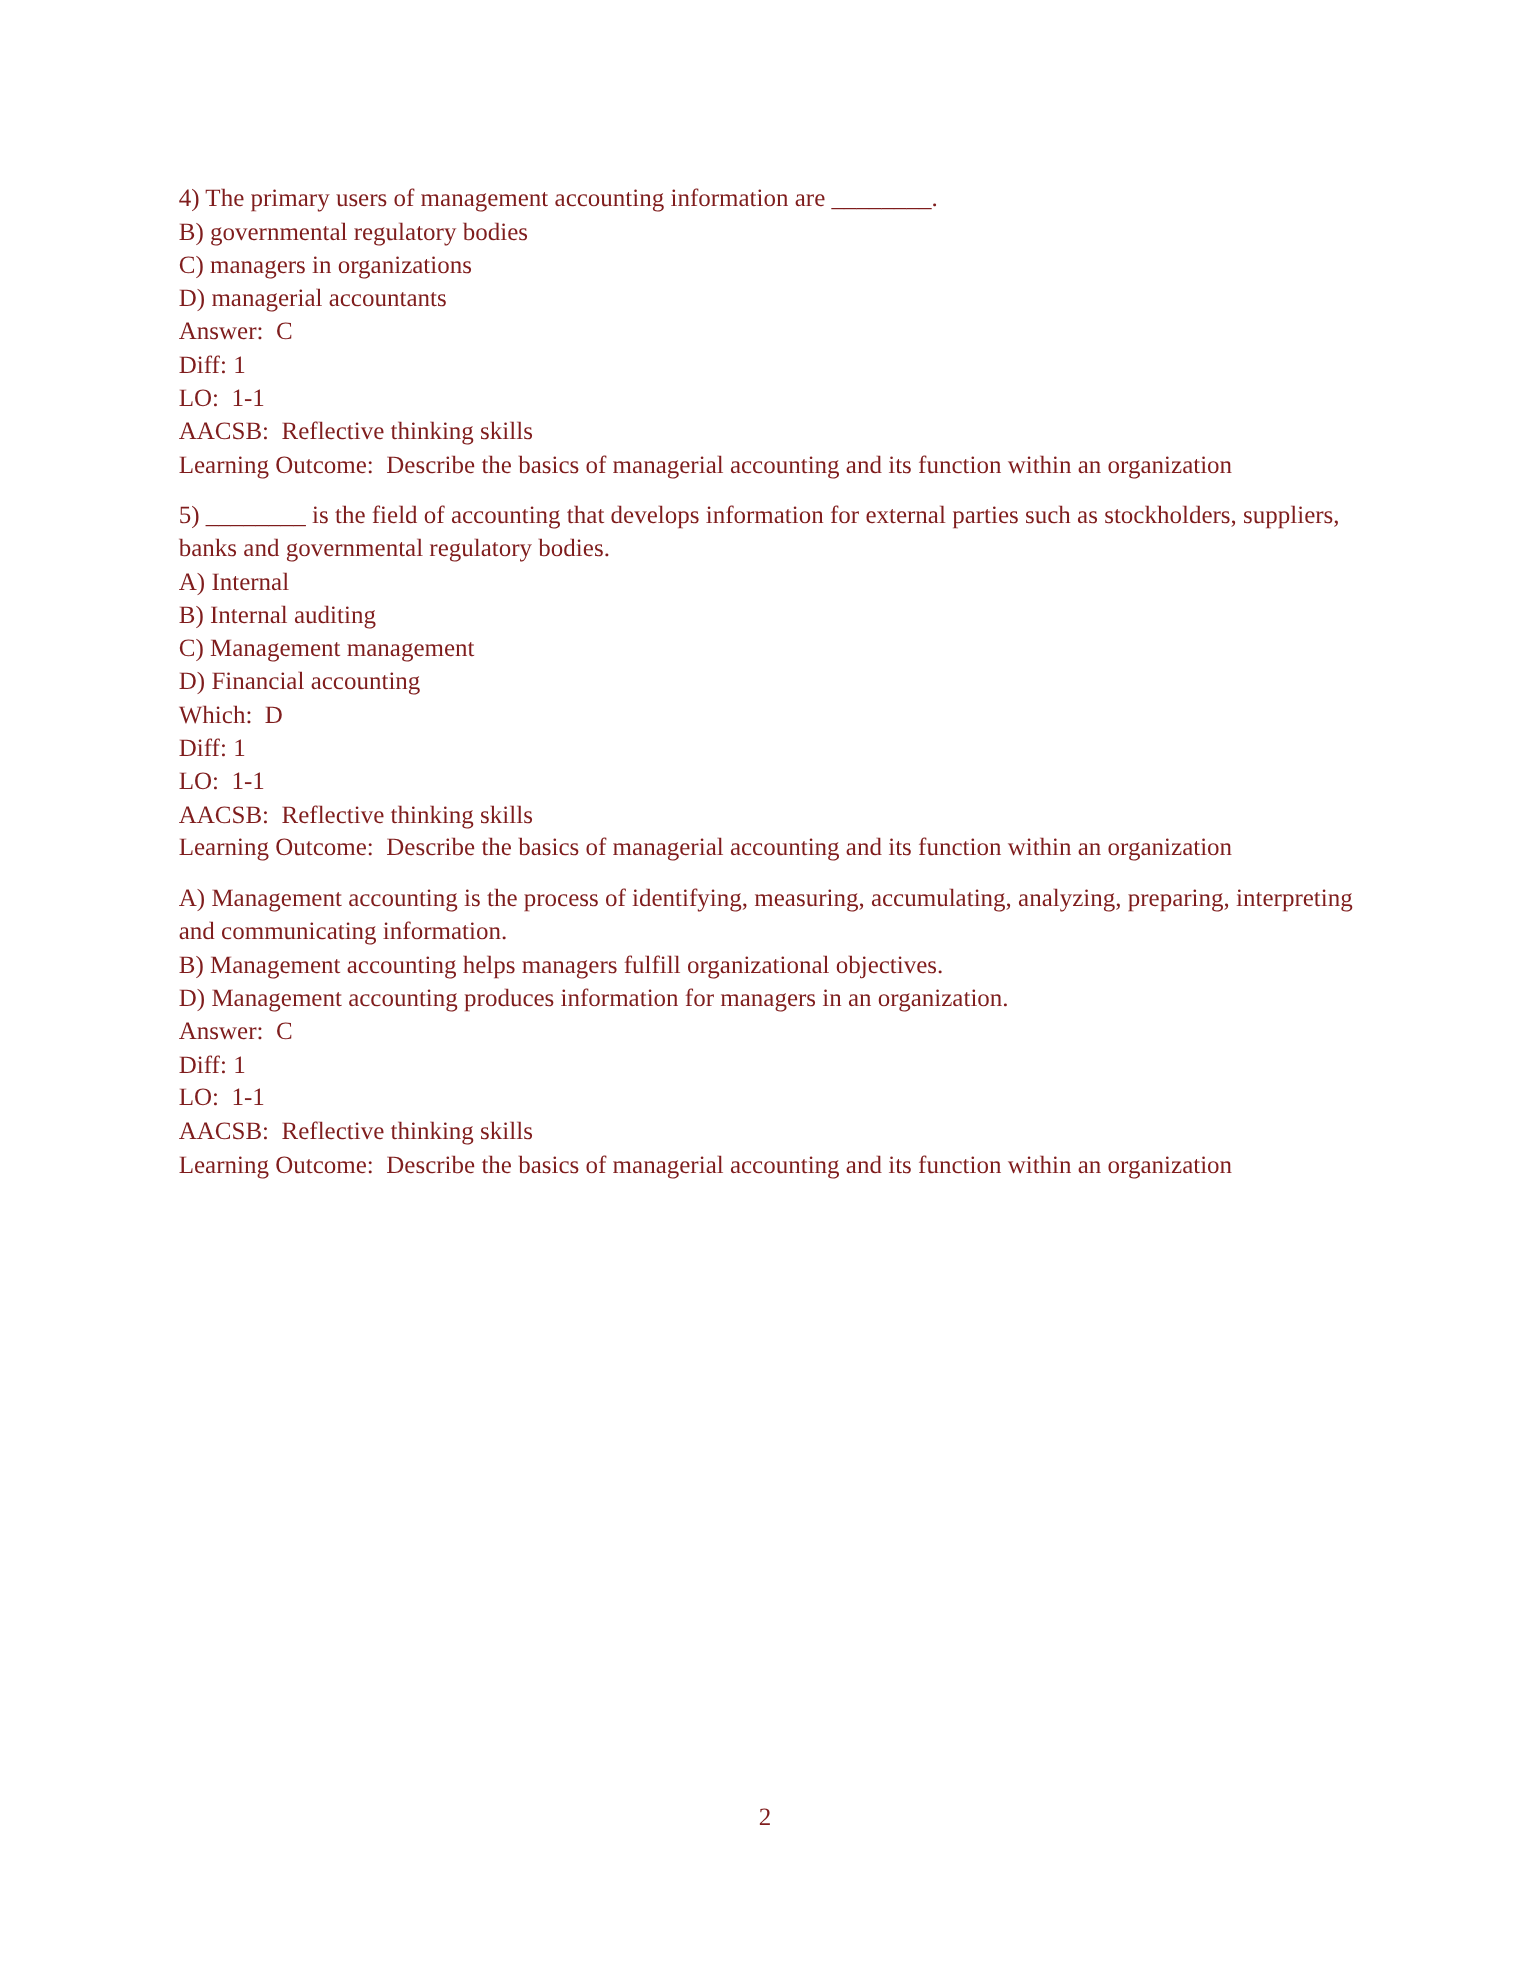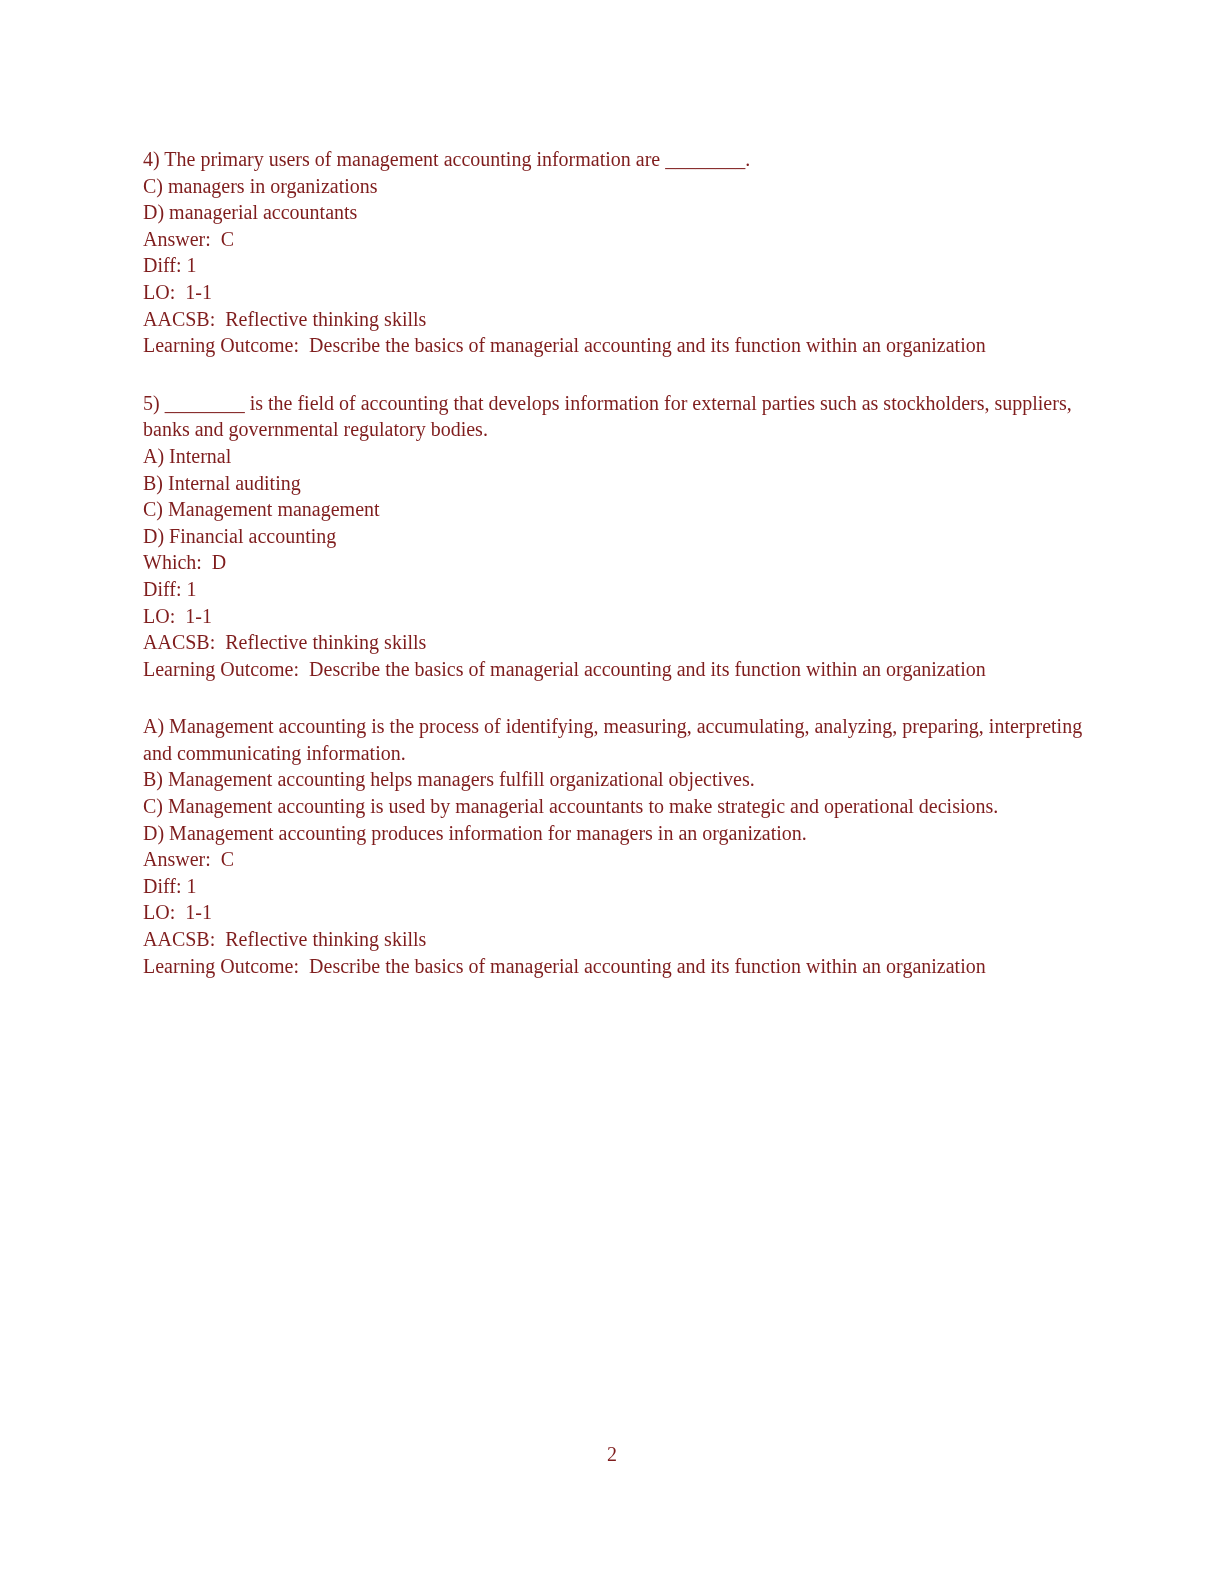--- a/index.html
+++ b/index.html
@@ -22,40 +22,41 @@
     top: 146px;
     width: 952px;
     font-size: 20px;
     line-height: 26.6px;
   }
   .content p {
     margin: 0;
     white-space: pre-wrap;
   }
   .question + .question {
-    margin-top: 31px;
+    margin-top: 14px;
   }
   .footer {
     position: absolute;
     left: 0;
     top: 1441px;
     width: 100%;
     text-align: center;
     font-size: 20px;
     line-height: 26.6px;
   }
 </style>
 </head>
 <body>
 
 <div class="page">
   <main class="content">
 
     <section class="question">
       <p>4) The primary users of management accounting information are ________.</p>
+      <p>B) governmental regulatory bodies</p>
       <p>C) managers in organizations</p>
       <p>D) managerial accountants</p>
       <p>Answer:  C</p>
       <p>Diff: 1</p>
       <p>LO:  1-1</p>
       <p>AACSB:  Reflective thinking skills</p>
       <p>Learning Outcome:  Describe the basics of managerial accounting and its function within an organization</p>
     </section>
 
     <section class="question">
@@ -67,21 +68,20 @@
       <p>Which:  D</p>
       <p>Diff: 1</p>
       <p>LO:  1-1</p>
       <p>AACSB:  Reflective thinking skills</p>
       <p>Learning Outcome:  Describe the basics of managerial accounting and its function within an organization</p>
     </section>
 
     <section class="question">
       <p>A) Management accounting is the process of identifying, measuring, accumulating, analyzing, preparing, interpreting and communicating information.</p>
       <p>B) Management accounting helps managers fulfill organizational objectives.</p>
-      <p>C) Management accounting is used by managerial accountants to make strategic and operational decisions.</p>
       <p>D) Management accounting produces information for managers in an organization.</p>
       <p>Answer:  C</p>
       <p>Diff: 1</p>
       <p>LO:  1-1</p>
       <p>AACSB:  Reflective thinking skills</p>
       <p>Learning Outcome:  Describe the basics of managerial accounting and its function within an organization</p>
     </section>
 
   </main>
 

